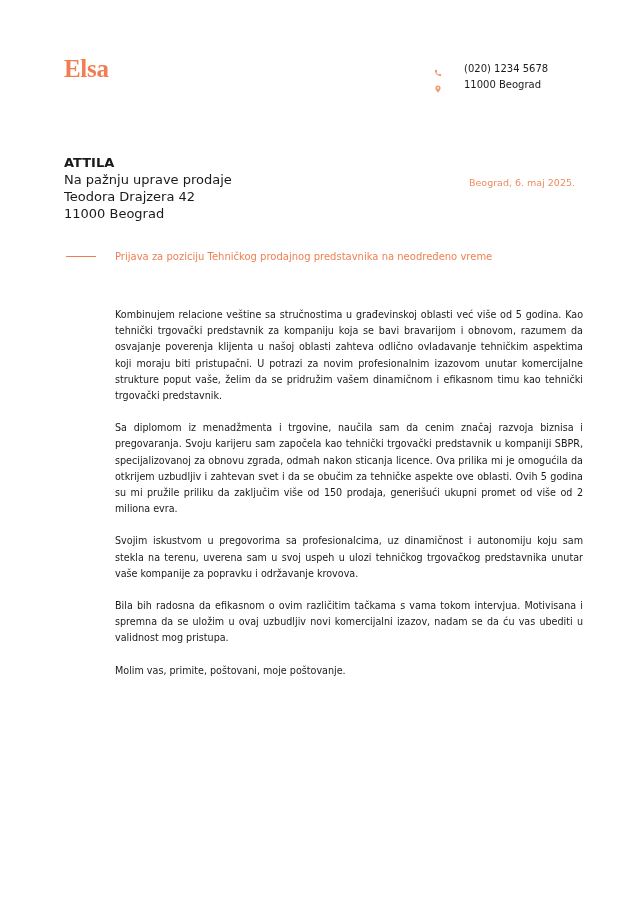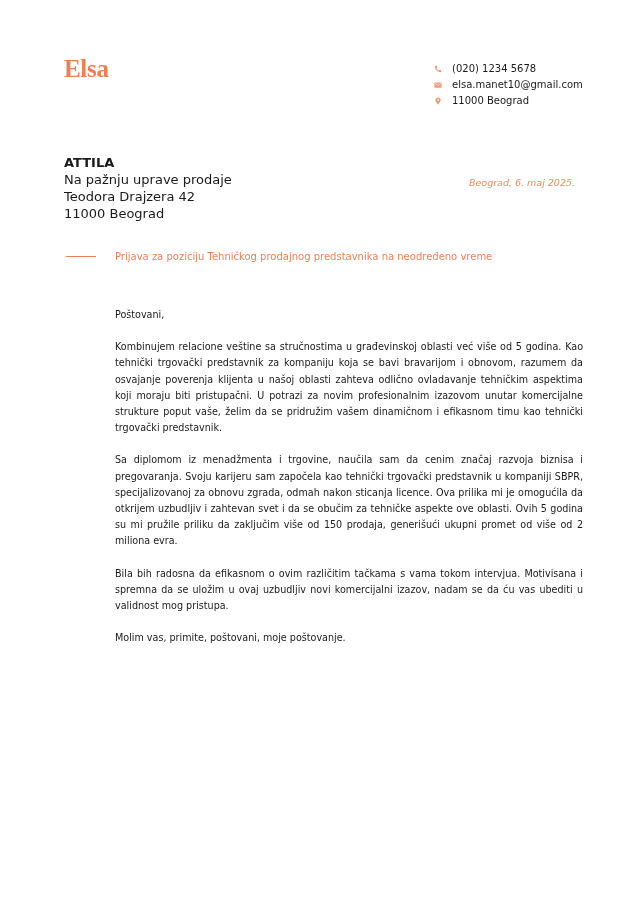--- a/index.html
+++ b/index.html
@@ -3,25 +3,25 @@
 <meta charset="utf-8">
 <style>
   html, body { margin: 0; padding: 0; background: #ffffff; }
   body { width: 640px; height: 905px; position: relative; overflow: hidden;
          font-family: "DejaVu Sans", sans-serif; color: #1a1a1a; }
   .name { position: absolute; left: 64px; top: 54px; color: #ef7f52;
           font-family: Liberation Serif, serif; font-weight: bold;
           font-size: 25px; line-height: 30px; letter-spacing: -0.3px; }
   .contact { position: absolute; left: 434px; top: 61px; font-size: 10px;
              line-height: 16px; color: #1a1a1a; }
-  .contact-row { display: flex; align-items: center; height: 16px; }
+  .contact-row { display: flex; align-items: flex-end; height: 16px; gap: 12px; }
   .contact-row .ic { width: 8px; height: 8px; margin-right: 10px; display: inline-block; }
   .recipient { position: absolute; left: 64px; top: 154px; font-size: 13px; line-height: 17px; }
   .recipient .company { font-weight: bold; }
-  .date { position: absolute; right: 65px; top: 177px; font-size: 9.5px; color: #ef8a5f; font-style: italic; }
+  .date { position: absolute; right: 65px; top: 177px; font-size: 9.5px; color: #ef8a5f; }
   .subject-line { position: absolute; left: 66px; top: 256px; width: 30px; height: 1px; background: #ef7f52; }
   .subject { position: absolute; left: 115px; top: 249px; width: 420px; font-size: 10px;
              line-height: 16px; color: #ef7f52; }
   .body { position: absolute; left: 115px; top: 307px; width: 468px; font-size: 9.6px;
           line-height: 16.2px; text-align: justify; }
   .body p { margin: 0 0 16px 0; }
   .body p.last { text-align: left; }
 </style>
 </head>
 <body>
@@ -32,45 +32,38 @@
 
 <div class="contact">
   <div class="contact-row">
     <svg class="ic" viewBox="0 0 10 10">
       <path d="M2 1 L3.5 1 L4 3 L3 4 C3.6 5.4 4.6 6.4 6 7 L7 6 L9 6.5 L9 8 C9 8.6 8.6 9 8 9 C4.5 9 1 5.5 1 2 C1 1.4 1.4 1 2 1 Z" fill="#ef9a72"></path>
     </svg>
     <span>(020) 1234 5678</span>
   </div>
   <div class="contact-row">
     <svg class="ic" viewBox="0 0 10 10">
-      <rect x="0.5" y="2" width="9" height="6.5" rx="0.8" fill="#ef9a72"></rect>
-      <path d="M0.8 2.5 L5 5.6 L9.2 2.5" stroke="#fff" stroke-width="0.9" fill="none"></path>
-    </svg>
-    <span>elsa.manet10@gmail.com</span>
-  </div>
-  <div class="contact-row">
-    <svg class="ic" viewBox="0 0 10 10">
       <path d="M5 0.5 C7 0.5 8.3 1.9 8.3 3.7 C8.3 5.8 5 9.5 5 9.5 C5 9.5 1.7 5.8 1.7 3.7 C1.7 1.9 3 0.5 5 0.5 Z" fill="#ef9a72"></path>
       <circle cx="5" cy="3.7" r="1.1" fill="#fff"></circle>
     </svg>
     <span>11000 Beograd</span>
   </div>
 </div>
 
 <div class="recipient">
   <div class="company">ATTILA</div>
   <div>Na pažnju uprave prodaje</div>
   <div>Teodora Drajzera 42</div>
   <div>11000 Beograd</div>
 </div>
 
 <div class="date">Beograd, 6. maj 2025.</div>
 
 <div class="subject-line"></div>
 <div class="subject">Prijava za poziciju Tehničkog prodajnog predstavnika na neodređeno vreme</div>
 
 <div class="body">
-  <p>Poštovani,</p>
   <p>Kombinujem relacione veštine sa stručnostima u građevinskoj oblasti već više od 5 godina. Kao tehnički trgovački predstavnik za kompaniju koja se bavi bravarijom i obnovom, razumem da osvajanje poverenja klijenta u našoj oblasti zahteva odlično ovladavanje tehničkim aspektima koji moraju biti pristupačni. U potrazi za novim profesionalnim izazovom unutar komercijalne strukture poput vaše, želim da se pridružim vašem dinamičnom i efikasnom timu kao tehnički trgovački predstavnik.</p>
   <p>Sa diplomom iz menadžmenta i trgovine, naučila sam da cenim značaj razvoja biznisa i pregovaranja. Svoju karijeru sam započela kao tehnički trgovački predstavnik u kompaniji SBPR, specijalizovanoj za obnovu zgrada, odmah nakon sticanja licence. Ova prilika mi je omogućila da otkrijem uzbudljiv i zahtevan svet i da se obučim za tehničke aspekte ove oblasti. Ovih 5 godina su mi pružile priliku da zaključim više od 150 prodaja, generišući ukupni promet od više od 2 miliona evra.</p>
+  <p>Svojim iskustvom u pregovorima sa profesionalcima, uz dinamičnost i autonomiju koju sam stekla na terenu, uverena sam u svoj uspeh u ulozi tehničkog trgovačkog predstavnika unutar vaše kompanije za popravku i održavanje krovova.</p>
   <p>Bila bih radosna da efikasnom o ovim različitim tačkama s vama tokom intervjua. Motivisana i spremna da se uložim u ovaj uzbudljiv novi komercijalni izazov, nadam se da ću vas ubediti u validnost mog pristupa.</p>
   <p class="last">Molim vas, primite, poštovani, moje poštovanje.</p>
 </div>
 
 </body></html>

